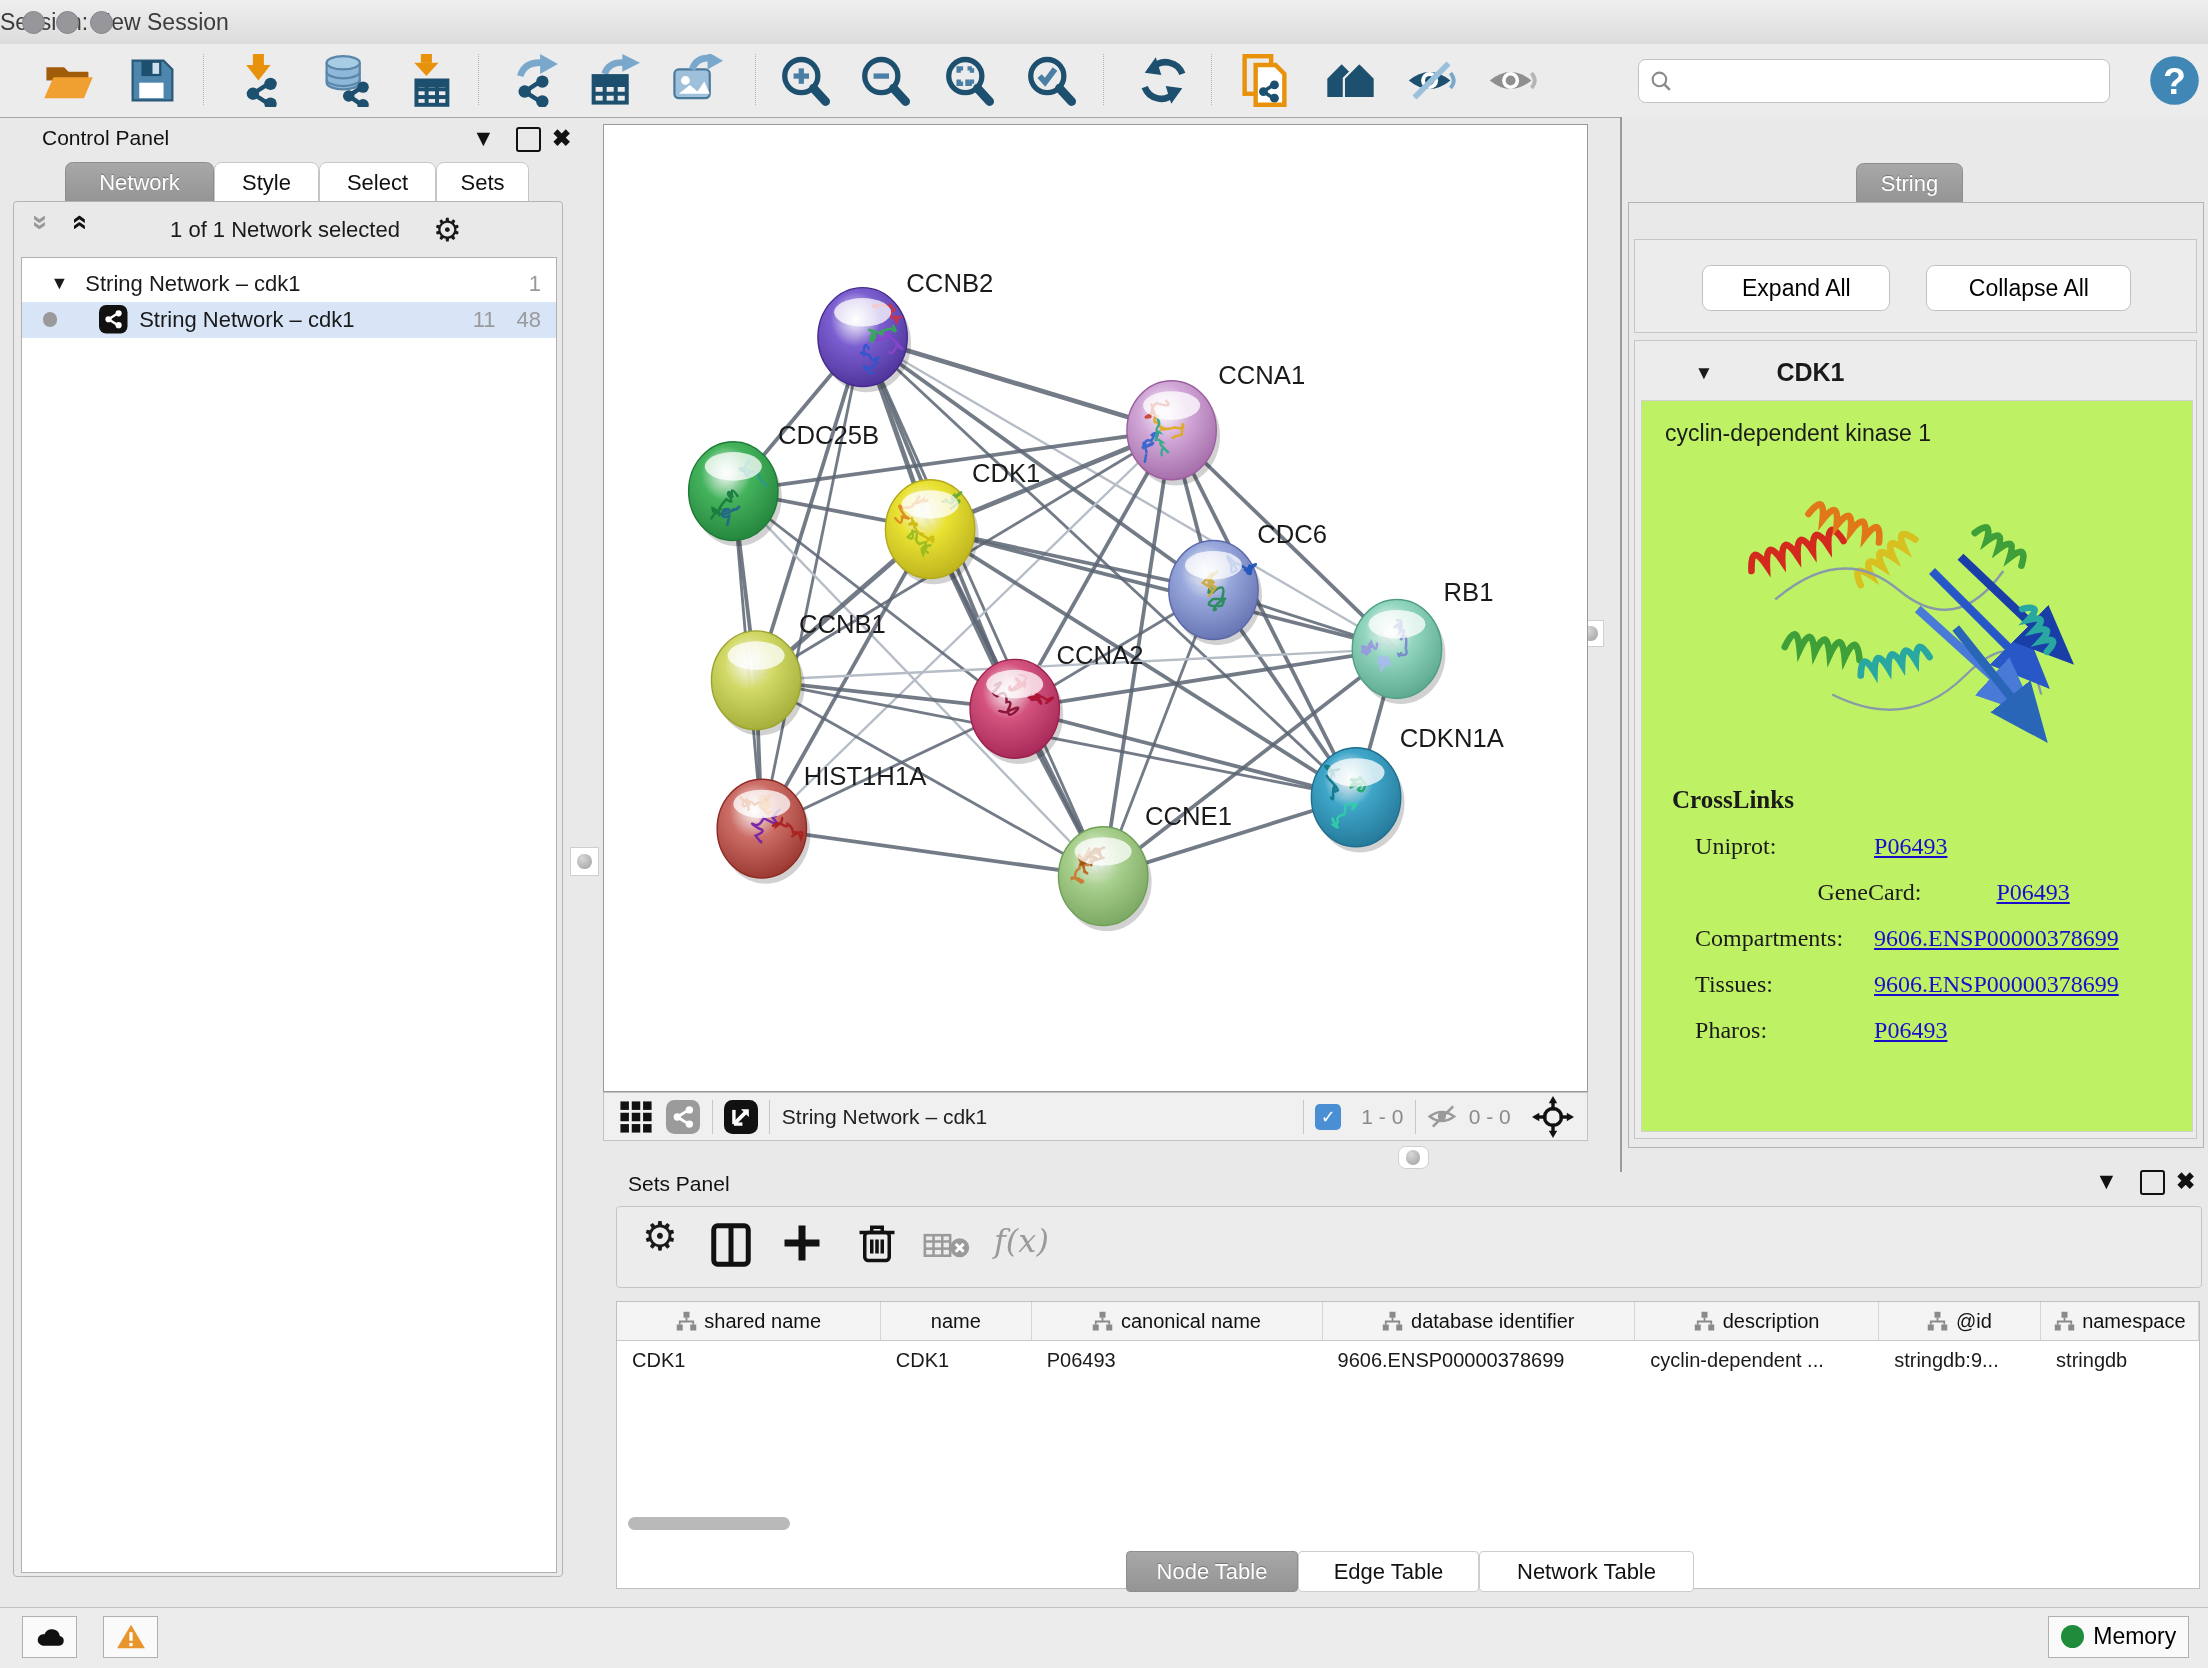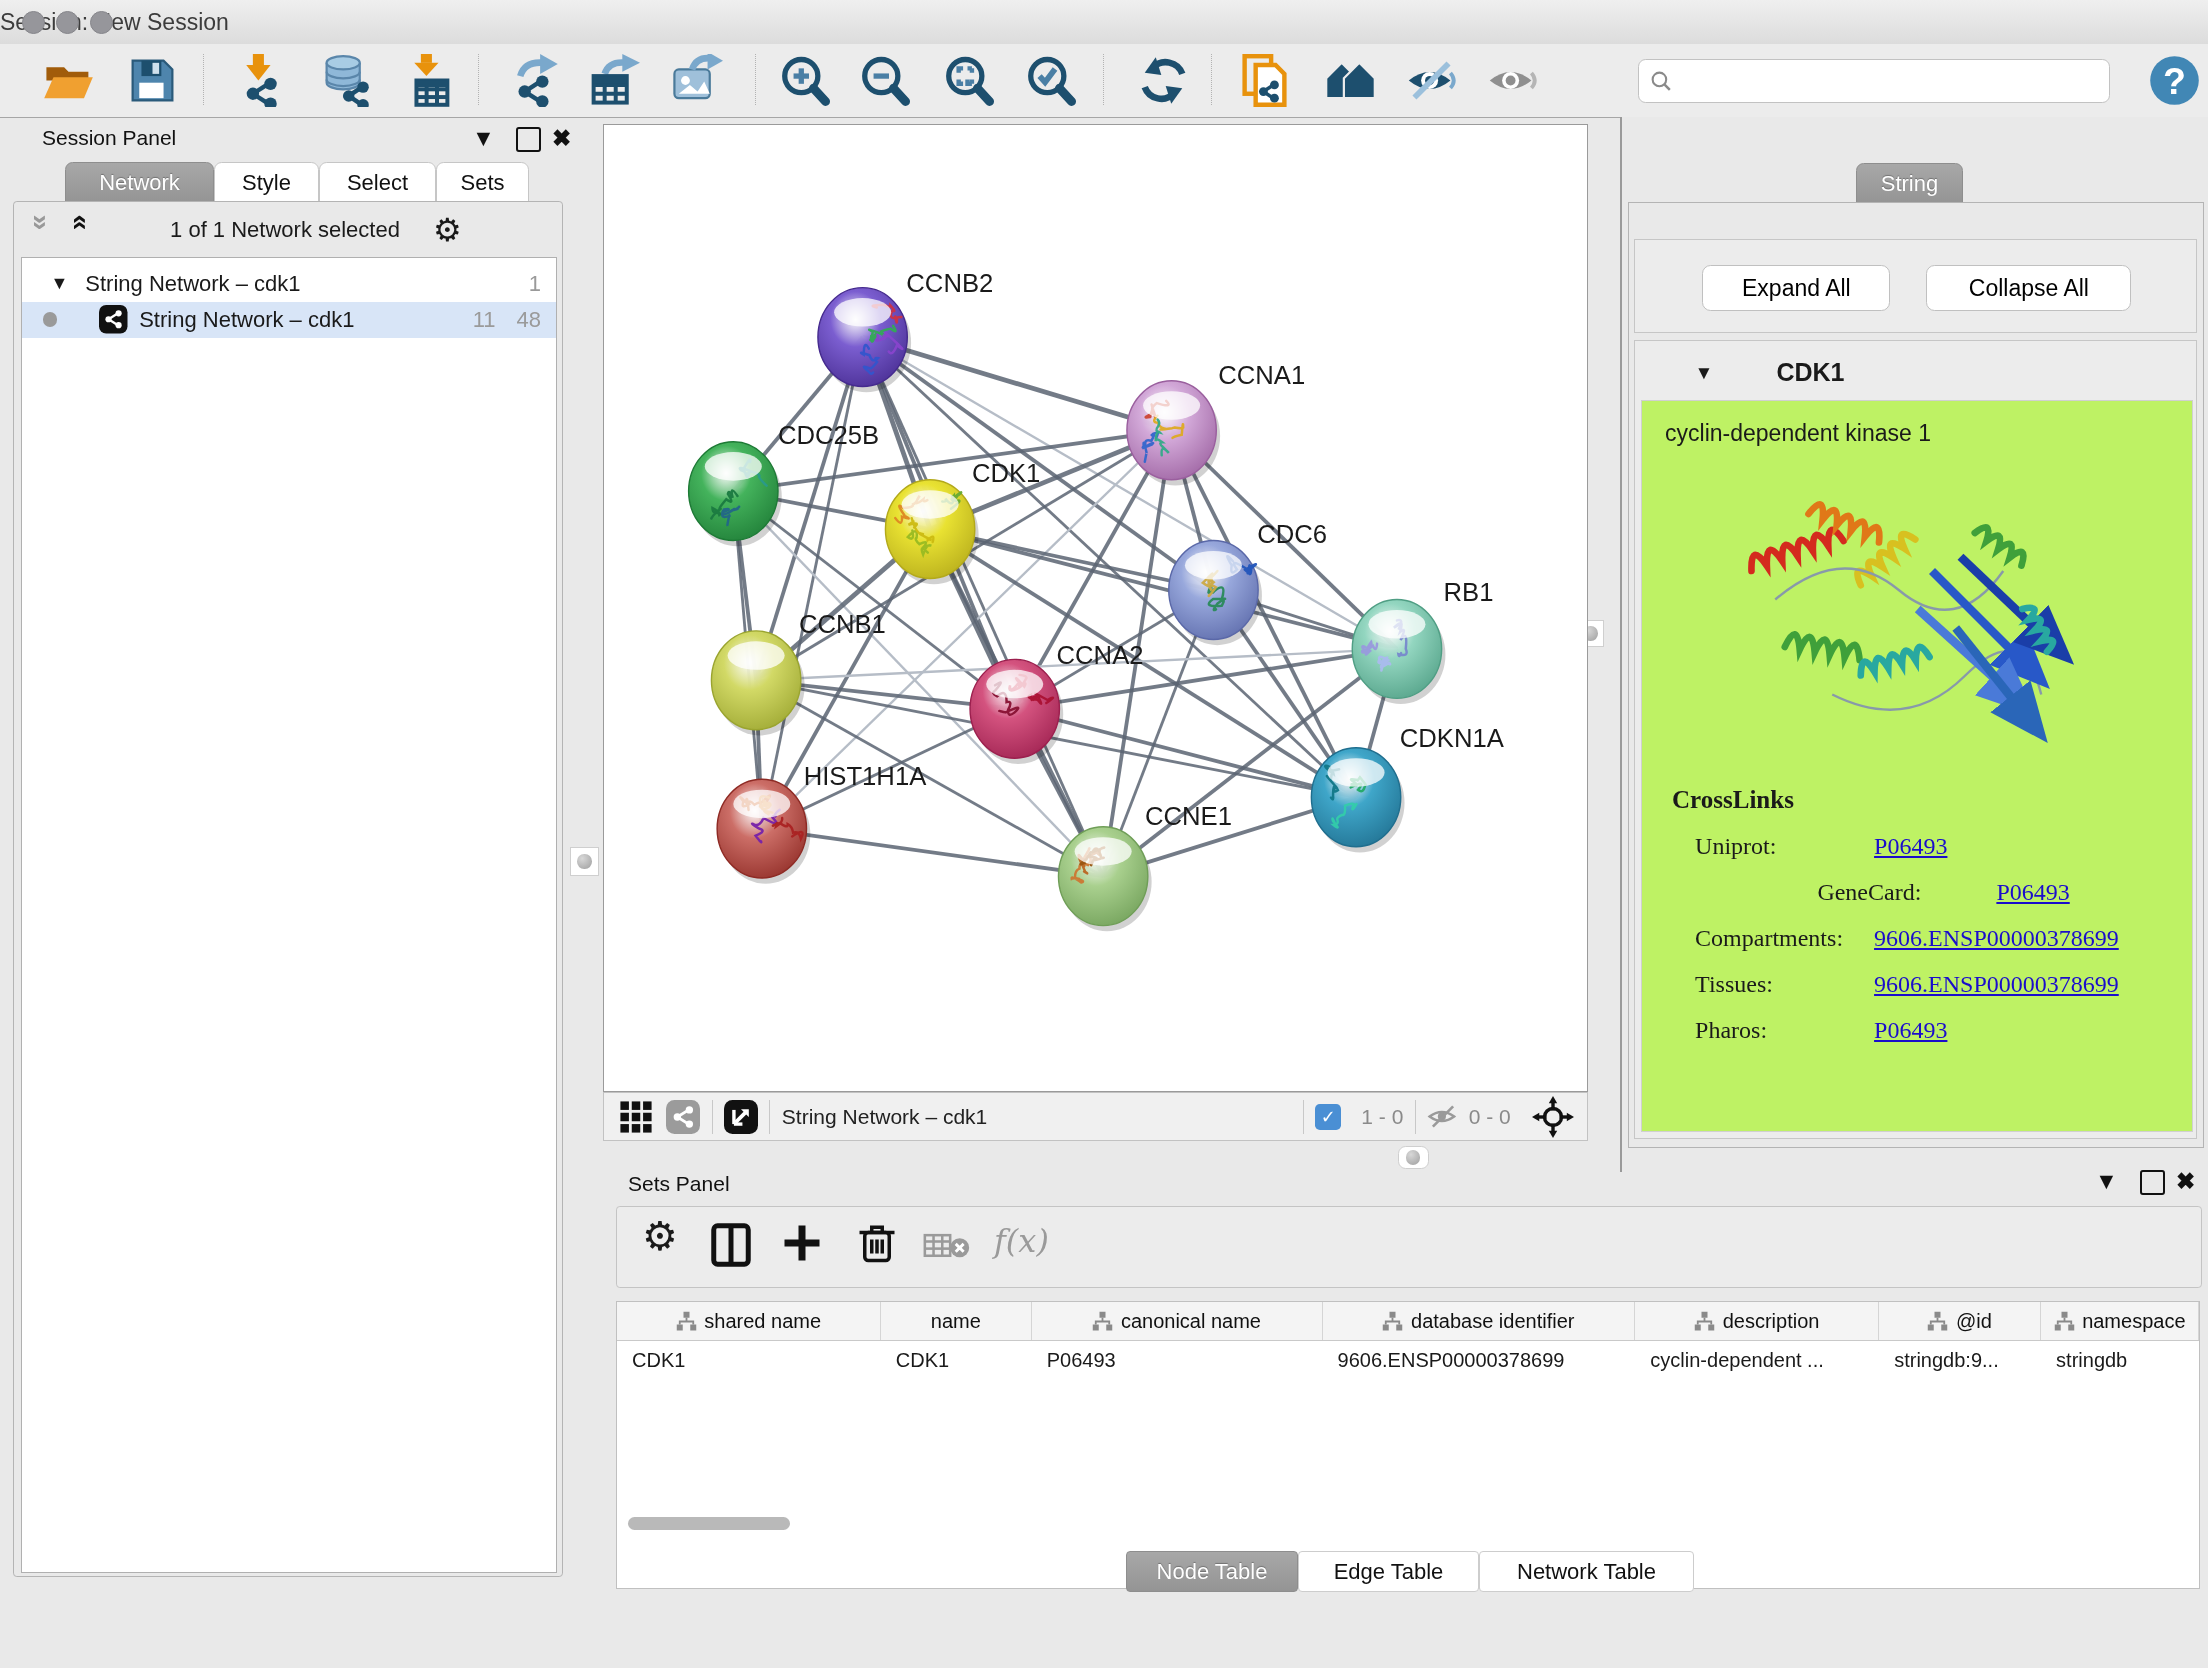--- a/index.html
+++ b/index.html
@@ -254,21 +254,21 @@
       <input placeholder="" style="">
     </div>
     <button class="tbtn" style="left:2148px">
       <svg viewBox="0 0 24 24">
           <circle cx="12" cy="12" r="11" fill="#4187b5"></circle>
           <text x="12" y="18" text-anchor="middle" font-size="17" font-weight="bold" fill="#fff" font-family="Liberation Serif,serif">?</text>
         </svg>
       </button>
   </div>
 
-  <div class="abs ptitle" style="left:42px;top:126px;">Session Panel</div>
+  <div class="abs ptitle" style="left:42px;top:126px;">Control Panel</div>
   <div class="abs wbtn" style="left:472px;top:127px;">▼</div>
   <div class="abs sqbtn" style="left:516px;top:127px;"></div>
   <div class="abs wbtn" style="left:552px;top:127px;font-weight:bold;">✖</div>
   <div class="abs" id="cp-tabs" style="left:65px;top:162px;"><span class="tab sel" style="width: 147px;">Network</span><span class="tab" style="width: 103px;">Style</span><span class="tab" style="width: 115px;">Select</span><span class="tab" style="width: 91px;">Sets</span></div>
   <div id="cp-box" class="abs"></div>
   <div class="abs" style="left:34px;top:213px;color:#999;"><span class="chev">»</span></div>
   <div class="abs" style="left:74px;top:213px;color:#111;"><span class="chev">«</span></div>
   <div class="abs" style="left:114px;top:217px;width:342px;text-align:center;font-size:22px;">1 of 1 Network selected</div>
   <div class="abs" style="left:433px;top:211px;font-size:32px;">⚙</div>
   <div id="cp-tree" class="abs">
@@ -770,14 +770,32 @@
         <div class="rcell" style="width: 291px;">P06493</div>
         <div class="rcell" style="width: 313px;">9606.ENSP00000378699</div>
         <div class="rcell" style="width: 244px;">cyclin-dependent ...</div>
         <div class="rcell" style="width: 162px;">stringdb:9...</div>
         <div class="rcell" style="width: 158px;">stringdb</div>
       </div>
     <div id="hscroll"></div>
   </div>
   <div class="abs" id="tp-tabs" style="left:1126px;top:1551px;"><span class="tab btab sel" style="width: 170px;">Node Table</span><span class="tab btab" style="width: 179px;">Edge Table</span><span class="tab btab" style="width: 213px;">Network Table</span></div>
 
+  <div id="statusbar" class="abs">
+    <button class="sbtn" style="left:22px;width:55px;">
+      <svg width="32" height="25" viewBox="0 0 28 20">
+          <path d="M8 18a5 5 0 1 1 1.2-9.9A7 7 0 0 1 22.6 9.5 4.3 4.3 0 0 1 22 18z" fill="#111"></path>
+        </svg>
+      </button>
+    <button class="sbtn" style="left:103px;width:55px;">
+      <svg width="30" height="27" viewBox="0 0 28 24">
+          <polygon points="14,1 27,23 1,23" fill="#e8952e"></polygon>
+          <rect x="12.5" y="8" width="3" height="8" fill="#fff"></rect>
+          <rect x="12.5" y="18" width="3" height="3" fill="#fff"></rect>
+        </svg>
+      </button>
+    <button class="sbtn" style="left:2048px;width:141px;gap:9.5px;font-size:23px;font-family:'Liberation Sans',sans-serif;">
+      <span style="width:23px;height:23px;border-radius:50%;background:#1f8c3b;display:inline-block;"></span>
+      <span>Memory</span>
+      </button>
+  </div>
 </div>
 
 
 </body></html>

